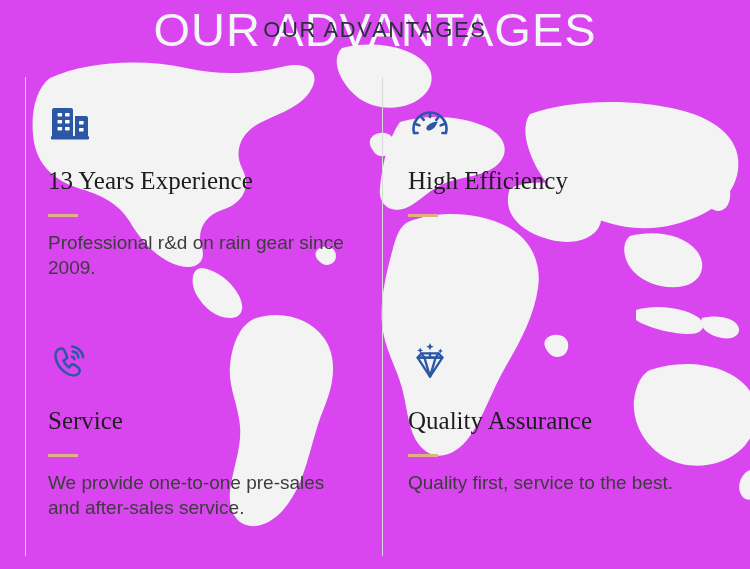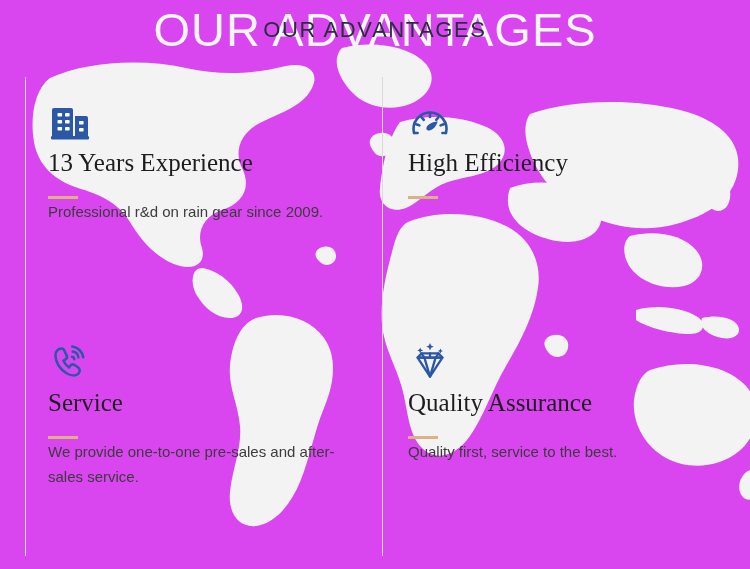--- a/index.html
+++ b/index.html
@@ -88,33 +88,34 @@
     line-height:0;
   }
   .card-icon svg{display:block;}
 
   .card-title{
     font-family:"Liberation Serif", serif;
     font-size:25px;
     line-height:30px;
     color:#1d1d1f;
     font-weight:400;
+    margin-top:18px;
     white-space:nowrap;
   }
   .card-rule{
     width:30px;height:3px;
     background:#ddb180;
     margin-top:18px;
   }
   .card-desc{
     font-family:"Liberation Sans", sans-serif;
-    font-size:15px;
+    font-size:19px;
     line-height:25px;
     color:#3c3c3c;
-    margin-top:0;
+    margin-top:13px;
     max-width:300px;
   }
 </style>
 </head>
 <body>
 
 <div id="stage">
 
   <div class="worldmap">
     <svg viewBox="0 0 770 551" xmlns="http://www.w3.org/2000/svg" aria-hidden="true">

